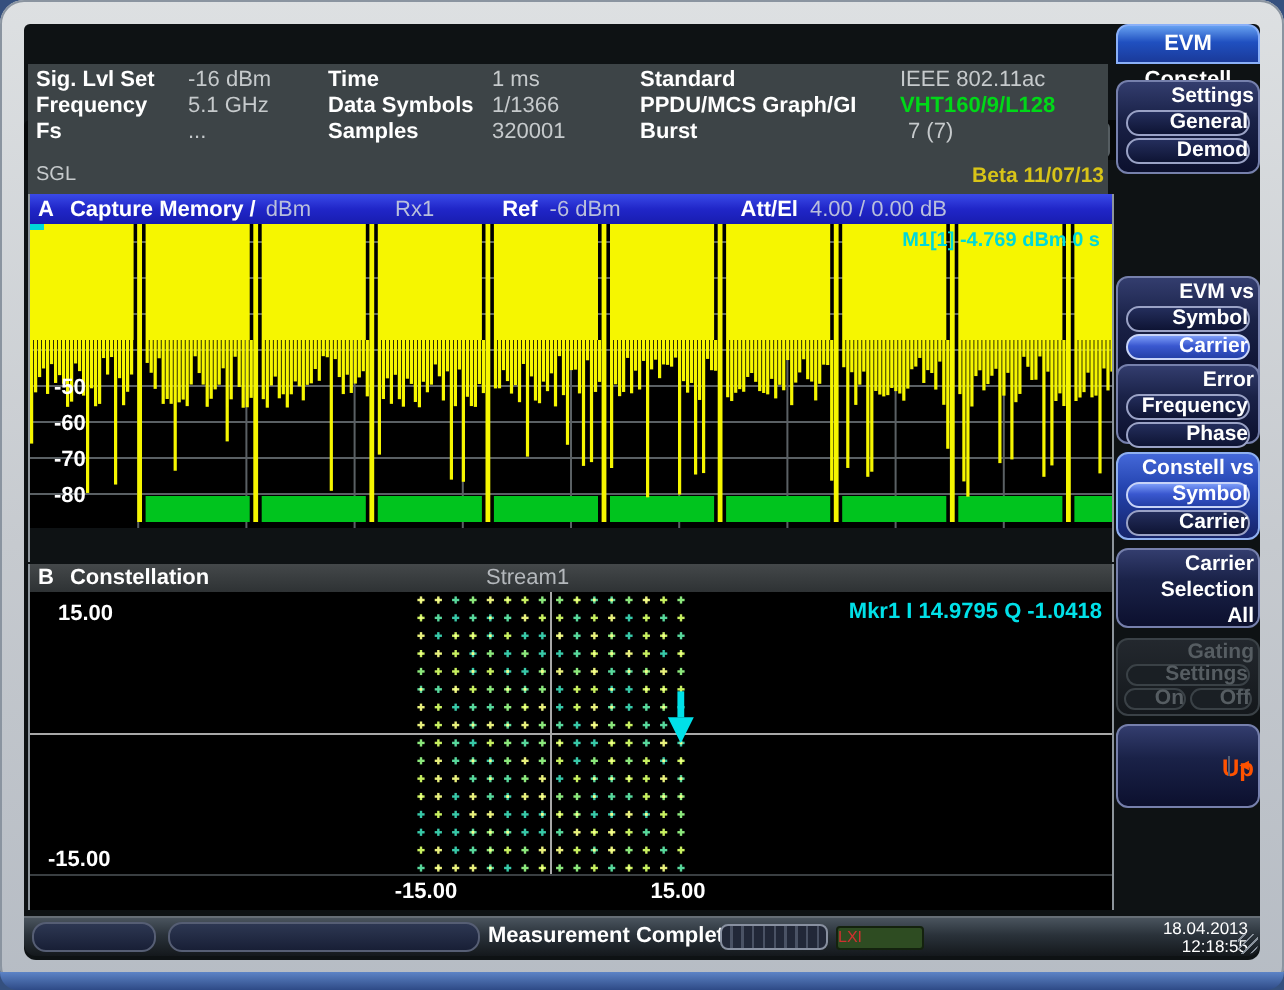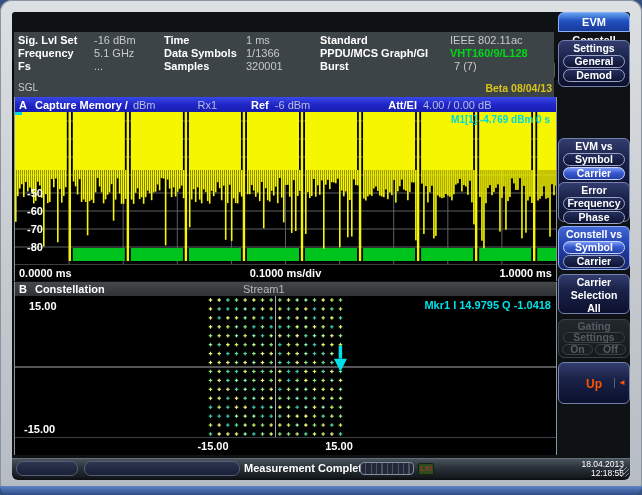--- a/index.html
+++ b/index.html
@@ -23,21 +23,21 @@
   .infopanel { position:absolute; left:2px; top:20px; width:540px; height:65px; background:#3d4447; }
   .ip { position:absolute; font-size:11px; white-space:nowrap; }
   .lbl { font-weight:bold; color:#ffffff; }
   .val { color:#c6cacc; }
   .val-green { color:#00d818; font-weight:bold; }
   .beta { color:#d8c418; font-weight:bold; }
 
   
   .sb-header { position:absolute; left:546px; top:0; width:72px; height:20px; background:linear-gradient(#66a0f0,#2050c0 45%,#1a3a9a); border:1px solid #8ab0f8; border-radius:6px 6px 0 0; color:#fff; font-weight:bold; font-size:11px; text-align:center; line-height:18px; }
   .sidebar { position:absolute; left:546px; top:22px; width:72px; height:424px; }
-  .sk-group { position:absolute; left:0; width:72px; background:linear-gradient(#333d6e,#1a2248 40%,#0c102e); border:1px solid #7680ac; border-radius:6px; padding:1px 2px; color:#fff; font-size:10.5px; font-weight:bold; text-align:center; }
+  .sk-group { position:absolute; left:0; width:72px; background:linear-gradient(#333d6e,#1a2248 40%,#0c102e); border:1px solid #7680ac; border-radius:6px; padding:1px 2px; color:#fff; font-size:10.5px; font-weight:bold; text-align:right; }
   .sk-group.active { background:linear-gradient(#4468d8,#2444b0 40%,#16246a); border-color:#8fb0f0; }
   .sk-title { line-height:12px; height:12px; }
   .sk-pill { height:13px; line-height:11px; margin:1px 2px; border:1px solid #9aa2c6; border-radius:8px; background:linear-gradient(#242e5c,#0e1434); }
   .sk-pill.active { background:linear-gradient(#7c9cf8,#3a58d0 45%,#2440a8); border-color:#c8d4f8; }
   .sk-row { display:flex; gap:2px; margin:1px 1px; }
   .sk-row .sk-pill { flex:1; margin:0; }
   .sk-group.disabled { background:linear-gradient(#23282e,#14181c); border-color:#3a4146; color:#565d62; }
   .sk-group.disabled .sk-pill { border-color:#3a4146; background:#1a1f24; color:#565d62; }
   .big-line { line-height:13px; }
   .nav-label { color:#ff5200; font-size:12px; }
@@ -59,21 +59,21 @@
   .wb-header { position:absolute; left:0; top:0; width:541px; height:14px; background:linear-gradient(#44484a,#2e3234); display:flex; align-items:center; padding:0 4px; font-size:11px; color:#fff; }
   .wb-plot { position:absolute; left:0; top:14px; width:541px; height:141px; background:#000; }
   .wb-axis { top:155px; height:18px; }
   .wb-xl { position:absolute; top:2px; width:50px; text-align:center; }
 
   
   .statusbar { position:absolute; left:0; top:446px; width:618px; height:20px; background:linear-gradient(#4a545e,#2a323a 45%,#14181c); border-top:1px solid #666e76; border-radius:0 0 6px 6px; }
   .tb-btn { position:absolute; top:2px; height:15px; background:linear-gradient(#2d3752,#181f36); border:1px solid #565e74; border-radius:7px; }
   .sb-msg { position:absolute; left:232px; top:3px; width:112px; text-align:center; color:#fff; font-size:11px; font-weight:bold; white-space:nowrap; }
   .progress { position:absolute; left:348px; top:3px; width:54px; height:13px; border:1px solid #8890a0; border-radius:4px; background:repeating-linear-gradient(90deg,#222838 0 4.2px,#4a5264 4.2px 5.4px); }
-  .lxi { position:absolute; left:406px; top:4px; width:16px; height:12px; background:#2e4c22; border:1px solid #14220e; border-radius:2px; color:#d03030; font-size:8px; font-weight:normal; text-align:center; line-height:10px; }
+  .lxi { position:absolute; left:406px; top:4px; width:44px; height:12px; background:#2e4c22; border:1px solid #14220e; border-radius:2px; color:#d03030; font-size:8px; font-weight:normal; text-align:left; line-height:10px; }
   .datetime { position:absolute; right:6px; top:1px; text-align:right; color:#fff; font-size:8.5px; font-weight:normal; line-height:9px; }
   .resize-grip { position:absolute; right:1px; bottom:1px; width:10px; height:10px; background:repeating-linear-gradient(135deg,transparent 0 2px,#8a929c 2px 3px); border-radius:0 0 5px 0; }
 
   svg text { font-family:"Liberation Sans", sans-serif; }
 </style>
 </head>
 <body>
 
 <div class="frame">
   <div class="bottom-strip"></div>
@@ -112,32 +112,32 @@
       <span class="ip val" style="left:232px;top:15px">1/1366</span>
       <span class="ip lbl" style="left:150px;top:28px">Samples</span>
       <span class="ip val" style="left:232px;top:28px">320001</span>
 
       <span class="ip lbl" style="left:306px;top:2px">Standard</span>
       <span class="ip val" style="left:436px;top:2px">IEEE 802.11ac</span>
       <span class="ip lbl" style="left:306px;top:15px">PPDU/MCS Graph/GI</span>
       <span class="ip val-green ip" style="left:436px;top:15px;position:absolute;font-size:11px">VHT160/9/L128</span>
       <span class="ip lbl" style="left:306px;top:28px">Burst</span>
       <span class="ip val" style="left:440px;top:28px">7 (7)</span>
-      <span class="ip beta" style="right:2px;top:50px;font-size:10.5px">Beta 08/04/13</span>
+      <span class="ip beta" style="right:2px;top:50px;font-size:10.5px">Beta 11/07/13</span>
     </div>
 
     <div class="window-a">
       <div class="wa-header">
         <span>A</span>
         <span style="margin-left:8px">Capture Memory /</span>
         <span class="dim" style="margin-left:5px">dBm</span>
         <span class="dim" style="margin-left:42px">Rx1</span>
         <span style="margin-left:34px">Ref</span>
         <span class="dim" style="margin-left:6px">-6 dBm</span>
-        <span style="margin-left:78px">Att/El</span>
+        <span style="margin-left:60px">Att/El</span>
         <span class="dim" style="margin-left:6px">4.00 / 0.00 dB</span>
       </div>
       <svg class="wa-plot" id="capture-svg" viewBox="0 0 541 152">
           <rect x="0" y="0" width="541" height="152" fill="#000"></rect>
           <line x1="54.1" y1="0" x2="54.1" y2="152" stroke="#5a6064" stroke-width="1"></line>
           <line x1="108.2" y1="0" x2="108.2" y2="152" stroke="#5a6064" stroke-width="1"></line>
           <line x1="162.3" y1="0" x2="162.3" y2="152" stroke="#5a6064" stroke-width="1"></line>
           <line x1="216.4" y1="0" x2="216.4" y2="152" stroke="#5a6064" stroke-width="1"></line>
           <line x1="270.5" y1="0" x2="270.5" y2="152" stroke="#5a6064" stroke-width="1"></line>
           <line x1="324.6" y1="0" x2="324.6" y2="152" stroke="#5a6064" stroke-width="1"></line>
@@ -432,25 +432,20 @@
           <rect x="401.8991" y="0" width="2.4" height="149" fill="#f6f600"></rect>
           <rect x="459.9484" y="0" width="2.4" height="149" fill="#f6f600"></rect>
           <rect x="517.9977" y="0" width="2.4" height="149" fill="#f6f600"></rect>
           <text x="12" y="85" fill="#fff" font-size="11" font-weight="bold">-50</text>
           <text x="12" y="103" fill="#fff" font-size="11" font-weight="bold">-60</text>
           <text x="12" y="121" fill="#fff" font-size="11" font-weight="bold">-70</text>
           <text x="12" y="139" fill="#fff" font-size="11" font-weight="bold">-80</text>
           <rect x="0" y="0" width="7" height="3" fill="#00d8d8"></rect>
           <text x="535" y="11" fill="#00d8d8" font-size="10" font-weight="bold" text-anchor="end">M1[1]  -4.769 dBm   0 s</text>
         </svg>
-      <div class="axisbar wa-axis">
-        <span class="ax-left">0.0000 ms</span>
-        <span class="ax-center">0.1000 ms/div</span>
-        <span class="ax-right">1.0000 ms</span>
-      </div>
     </div>
 
     <div class="window-b">
       <div class="wb-header">
         <span style="font-weight:bold">B</span>
         <span style="font-weight:bold;margin-left:8px">Constellation</span>
         <span style="position:absolute;left:228px;color:#b4b8bc">Stream1</span>
       </div>
       <svg class="wb-plot" id="const-svg" viewBox="0 0 541 141">
           <rect x="0" y="0" width="541" height="141" fill="#000"></rect>

